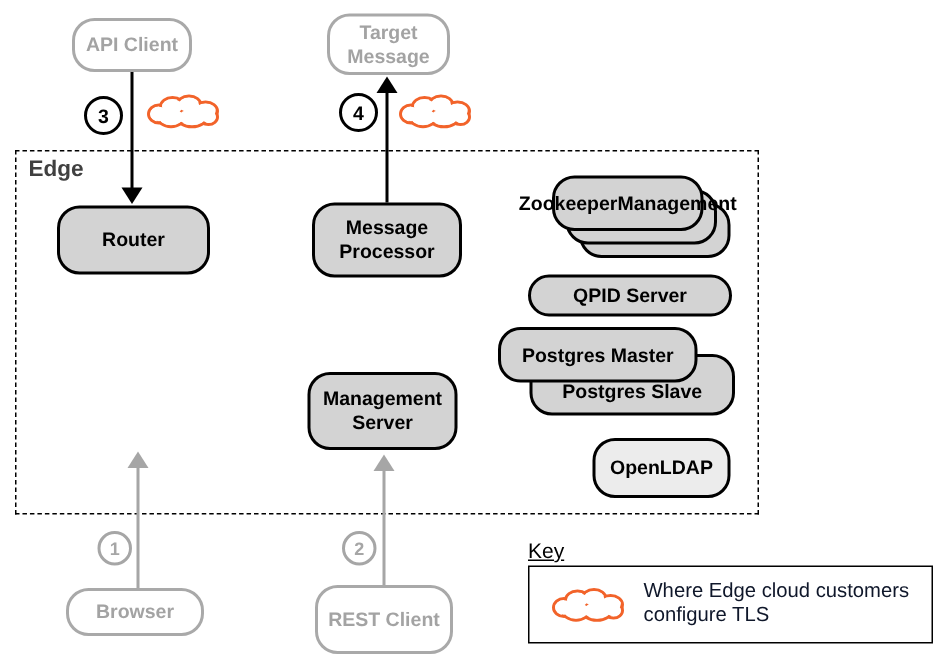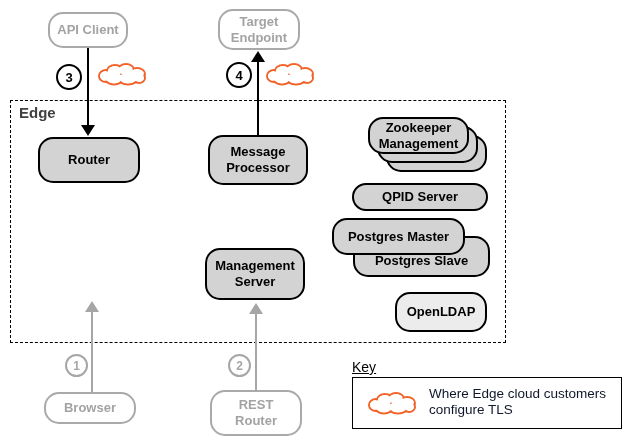--- a/index.html
+++ b/index.html
@@ -58,21 +58,21 @@
 </style>
 </head>
 <body>
 
 <div id="stage">
 
   <div class="ext" style="left:48px;top:12px;width:80px;height:36px;">
     <span>API Client</span>
   </div>
   <div class="ext" style="left:218px;top:9px;width:82px;height:41px;">
-    <span>Target Endpoint</span>
+    <span>Target Message</span>
   </div>
 
   <div class="aline" style="left:87px;top:48px;height:79px;"></div>
   <div class="ahead down" style="left:81px;top:125px;"></div>
 
   <div class="ahead up" style="left:251px;top:51px;"></div>
   <div class="aline" style="left:257px;top:61px;height:74px;"></div>
 
   <div class="numc dark" style="left:56px;top:64px;">
     <span>3</span>
@@ -135,21 +135,21 @@
   </div>
   <div class="comp" style="left:208px;top:135px;width:100px;height:50px;">
     <span>Message Processor</span>
   </div>
   <div class="comp" style="left:205px;top:248px;width:100px;height:52px;">
     <span>Management Server</span>
   </div>
 
   <div class="comp" style="left:386px;top:135px;width:101px;height:37px;"></div>
   <div class="comp" style="left:377px;top:126px;width:101px;height:37px;"></div>
-  <div class="comp" style="left:368px;top:117px;width:101px;height:37px;flex-direction:column;line-height:16px;">
+  <div class="comp" style="left:368px;top:117px;width:101px;height:37px;flex-direction:row;line-height:16px;">
     <span>Zookeeper</span>
     <span>Management</span>
   </div>
 
   <div class="comp bottom-text" style="left:353px;top:236px;width:137px;height:41px;">
     <span>Postgres Slave</span>
   </div>
 
   <div class="comp" style="left:352px;top:183px;width:136px;height:28px;border-radius:14px;">
     <span>QPID Server</span>
@@ -171,21 +171,21 @@
     <span>1</span>
   </div>
   <div class="numc muted" style="left:228px;top:354px;">
     <span>2</span>
   </div>
 
   <div class="ext" style="left:44px;top:392px;width:92px;height:32px;">
     <span>Browser</span>
   </div>
   <div class="ext" style="left:210px;top:390px;width:92px;height:46px;">
-    <span>REST Router</span>
+    <span>REST Client</span>
   </div>
 
   <div class="key-title">Key</div>
   <div class="key-box">
     <div class="cloud" style="left:13px;top:13px;">
       <svg viewBox="0 0 52 24">
         <g stroke="#F2632A" stroke-width="2" fill="#fff">
           <ellipse cx="10" cy="14" rx="7" ry="6"></ellipse>
             <ellipse cx="19" cy="9" rx="8" ry="6"></ellipse>
           <ellipse cx="30" cy="8" rx="8" ry="6"></ellipse>

